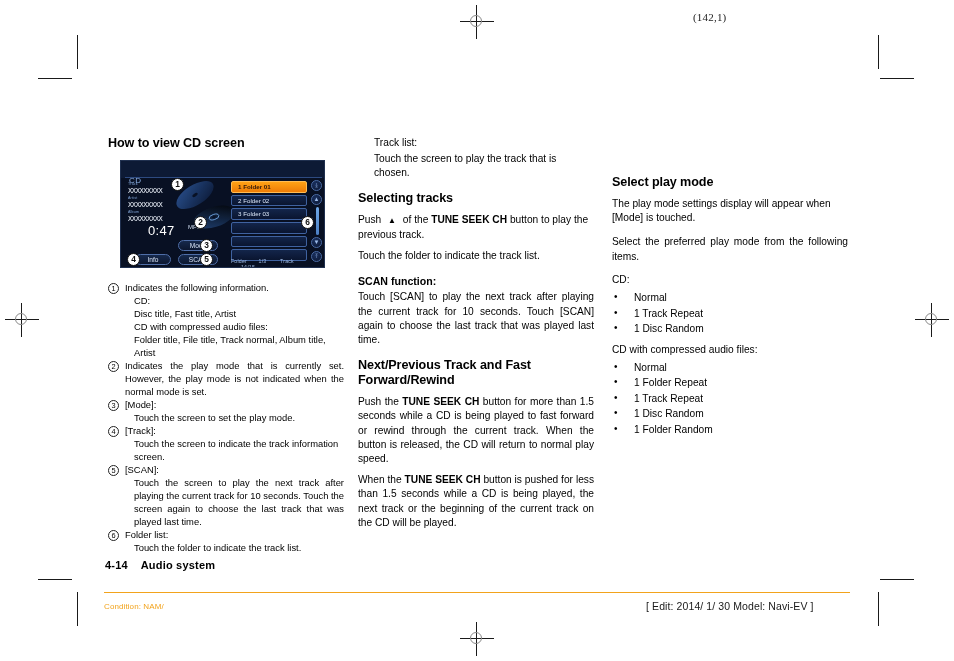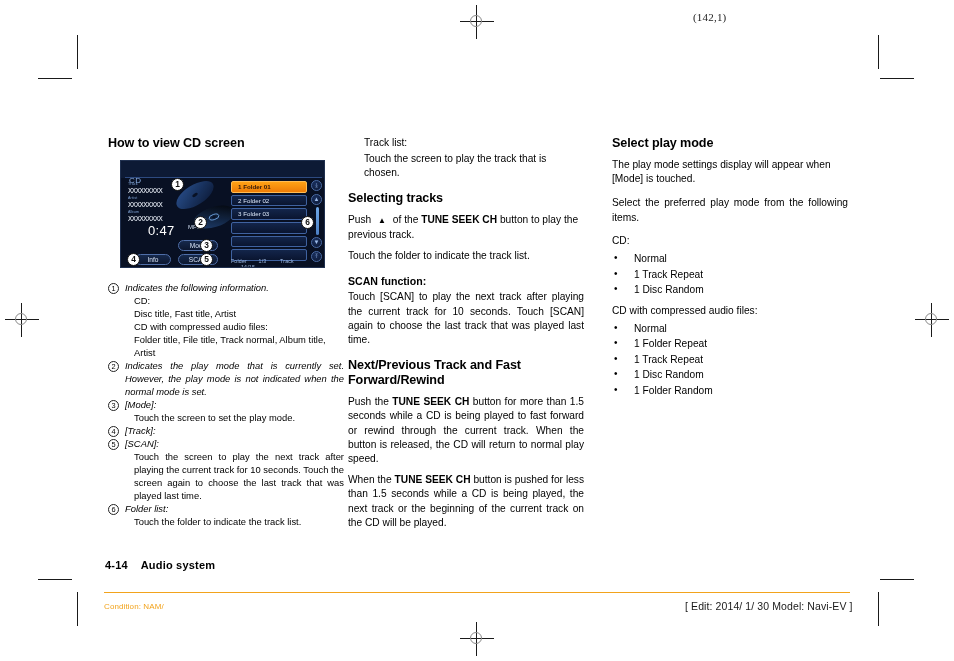--- a/index.html
+++ b/index.html
@@ -66,21 +66,20 @@
     letter-spacing: 0.2px;
   }
   .edit-info {
     position: absolute;
     top: 600px;
     left: 646px;
     font-family: "Liberation Sans", sans-serif;
     font-size: 10.5px;
     color: #1a1a1a;
     letter-spacing: 0.1px;
-    margin-left: 39px;
   }
   .condition-note {
     position: absolute;
     top: 602px;
     left: 104px;
     font-size: 8px;
     color: #f2a31c;
     letter-spacing: 0.1px;
   }
   .footer-rule {
@@ -104,22 +103,22 @@
   
   .col {
     position: absolute;
     top: 136px;
     width: 236px;
     font-size: 10.2px;
     line-height: 14.2px;
     color: #000;
   }
   .col-1 { left: 108px; }
-  .col-2 { left: 348px; }
-  .col-3 { left: 612px; }
+  .col-2 { left: 358px; }
+  .col-3 { left: 612px; margin-top: 39px; }
 
   h2.section {
     font-size: 12.6px;
     font-weight: bold;
     margin: 0 0 7px 0;
     letter-spacing: -0.1px;
     line-height: 15px;
   }
   h3.sub {
     font-size: 10.6px;
@@ -151,21 +150,21 @@
     text-align: center;
     margin-right: 6px;
     margin-top: 2px;
     box-sizing: border-box;
   }
   .ctext {
     flex: 1 1 auto;
     font-size: 9.4px;
     line-height: 13px;
   }
-  .ctext .l0 { margin: 0; font-style: italic; }
+  .ctext .l0 { margin: 0; }
   .ctext .ind {
     margin: 0;
     padding-left: 9px;
   }
   .ctext .just { text-align: justify; }
 
   
   ul.bullets {
     list-style: none;
     margin: 0 0 4px 0;
@@ -428,20 +427,21 @@
       <div class="ctext">
         <p class="l0">[Mode]:</p>
         <p class="ind">Touch the screen to set the play mode.</p>
       </div>
     </div>
 
     <div class="callout-row">
       <div class="cnum">4</div>
       <div class="ctext">
         <p class="l0">[Track]:</p>
+        <p class="ind">Touch the screen to indicate the track information screen.</p>
       </div>
     </div>
 
     <div class="callout-row">
       <div class="cnum">5</div>
       <div class="ctext">
         <p class="l0">[SCAN]:</p>
         <p class="ind just">Touch the screen to play the next track after playing the current track for 10 seconds. Touch the screen again to choose the last track that was played last time.</p>
       </div>
     </div>

